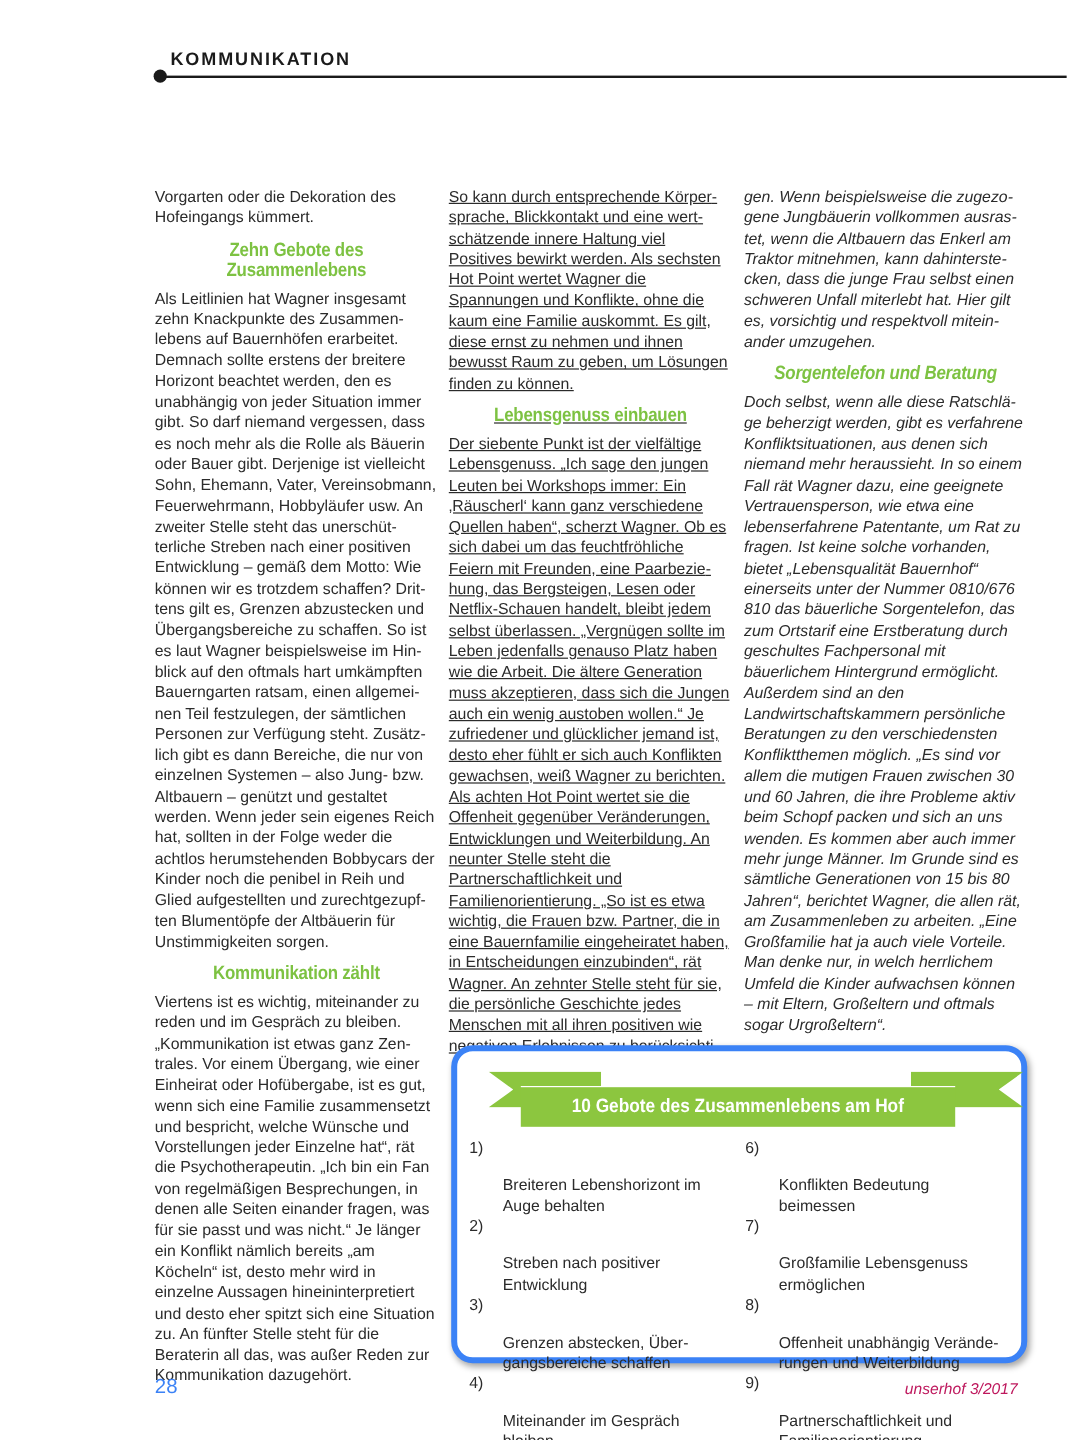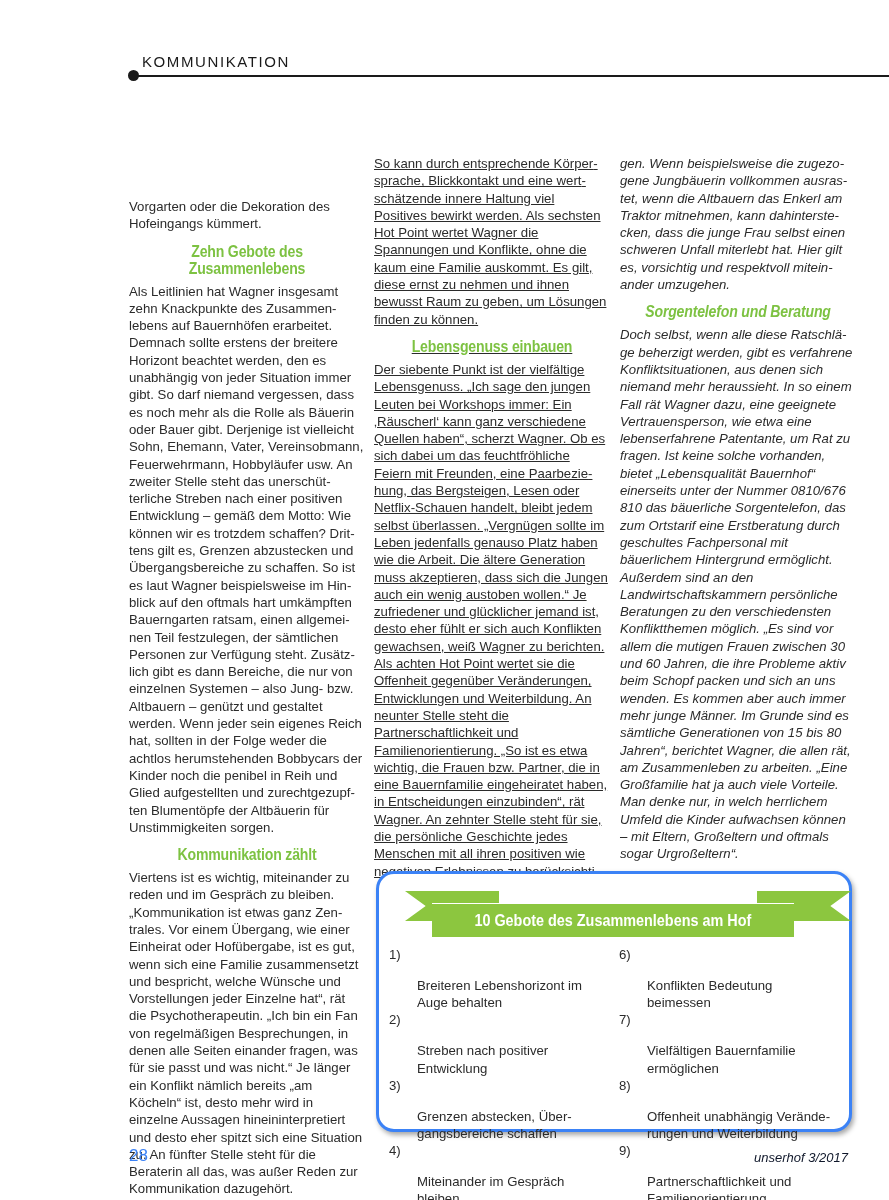--- a/index.html
+++ b/index.html
@@ -1,50 +1,50 @@
 <!DOCTYPE html>
 <html><head>
   <meta charset="utf-8">
   <style>
     html, body { margin: 0; padding: 0; background: #ffffff; }
     body { width: 889px; height: 1200px; position: relative; overflow: hidden;
            font-family: "Liberation Sans", sans-serif; color: #2a2a2a; }
-    .header { position: absolute; left: 128px; top: 50px; width: 761px; height: 30px; }
+    .header { position: absolute; left: 128px; top: 38px; width: 761px; height: 30px; font-weight: bold; }
     .header-title { position: absolute; left: 14px; top: 3px; font-size: 15px; letter-spacing: 1.6px; color: #1a1a1a; }
     .header-line { position: absolute; left: 6px; top: 25px; right: 0; height: 2px; background: #1a1a1a; }
     .header-dot { position: absolute; left: 0; top: 20px; width: 11px; height: 11px; border-radius: 50%; background: #1a1a1a; }
 
     .col { position: absolute; top: 155px; width: 236px; font-size: 13.2px; line-height: 17.3px; color: #2b2b2b; }
     .col p { margin: 0; }
-    .col1 { left: 129px; margin-top: 43px; }
+    .col1 { left: 129px; }
     .col2 { left: 374px; text-decoration: underline; }
     .col3 { left: 620px; font-style: italic; }
     .subhead { color: #7dc242; font-weight: bold; font-size: 16px; line-height: 17px;
                text-align: center; margin: 10px 0 6px 0; font-family: "Liberation Sans", sans-serif;
                letter-spacing: -0.2px; transform: scaleX(0.88); transform-origin: center; }
 
     .box { position: absolute; left: 376px; top: 871px; width: 470px; height: 255px;
-           border: 3px solid #3b82f6; border-radius: 18px; background: #ffffff;
+           border: 5px solid #3b82f6; border-radius: 18px; background: #ffffff;
            box-shadow: 2px 3px 5px rgba(0,0,0,0.35); }
     .ribbon-tail { position: absolute; top: 17px; width: 94px; height: 30px; background: #8cc63f; }
     .ribbon-tail.left { left: 26px; clip-path: polygon(0 0, 100% 0, 100% 100%, 0 100%, 22% 50%); }
     .ribbon-tail.right { right: -2px; clip-path: polygon(0 0, 100% 0, 78% 50%, 100% 100%, 0 100%); }
     .ribbon-main { position: absolute; left: 53px; top: 29px; width: 362px; height: 33px; background: #8cc63f;
                    border-top: 1px solid #ffffff; color: #ffffff; font-weight: bold; font-size: 16px;
                    display: flex; align-items: center; justify-content: center; }
     .ribbon-main span { display: inline-block; transform: scaleX(0.9); }
     .list { position: absolute; top: 72px; font-size: 13.2px; line-height: 17.2px; color: #2b2b2b; }
     .list.left { left: 10px; width: 220px; }
     .list.right { left: 240px; width: 220px; }
     .item { display: flex; }
     .num { width: 28px; flex: 0 0 28px; }
     .txt { flex: 1; margin-top: 31px; }
 
     .footer-page { position: absolute; left: 129px; top: 1146px; font-size: 17px; color: #3b82f6; }
-    .footer-mag { position: absolute; right: 41px; top: 1150px; font-size: 13px; font-style: italic; color: #0f172a; }
+    .footer-mag { position: absolute; right: 41px; top: 1150px; font-size: 13px; font-style: italic; color: #be185d; }
   </style>
 </head>
 <body>
 
 <div class="header">
   <div class="header-dot"></div>
   <div class="header-line"></div>
   <div class="header-title">KOMMUNIKATION</div>
 </div>
 
@@ -96,21 +96,21 @@
         <span class="txt">Kommunikation ist aber als Worte</span>
       </div>
   </div>
   <div class="list right">
     <div class="item">
         <span class="num">6)</span>
         <span class="txt">Konflikten Bedeutung beimessen</span>
       </div>
     <div class="item">
         <span class="num">7)</span>
-        <span class="txt">Vielfältigen Bauernfamilie ermöglichen</span>
+        <span class="txt">Großfamilie Lebensgenuss ermöglichen</span>
       </div>
     <div class="item">
         <span class="num">8)</span>
         <span class="txt">Offenheit unabhängig Verände­rungen und Weiterbildung</span>
       </div>
     <div class="item">
         <span class="num">9)</span>
         <span class="txt">Partnerschaftlichkeit und Familienorientierung</span>
       </div>
     <div class="item">

